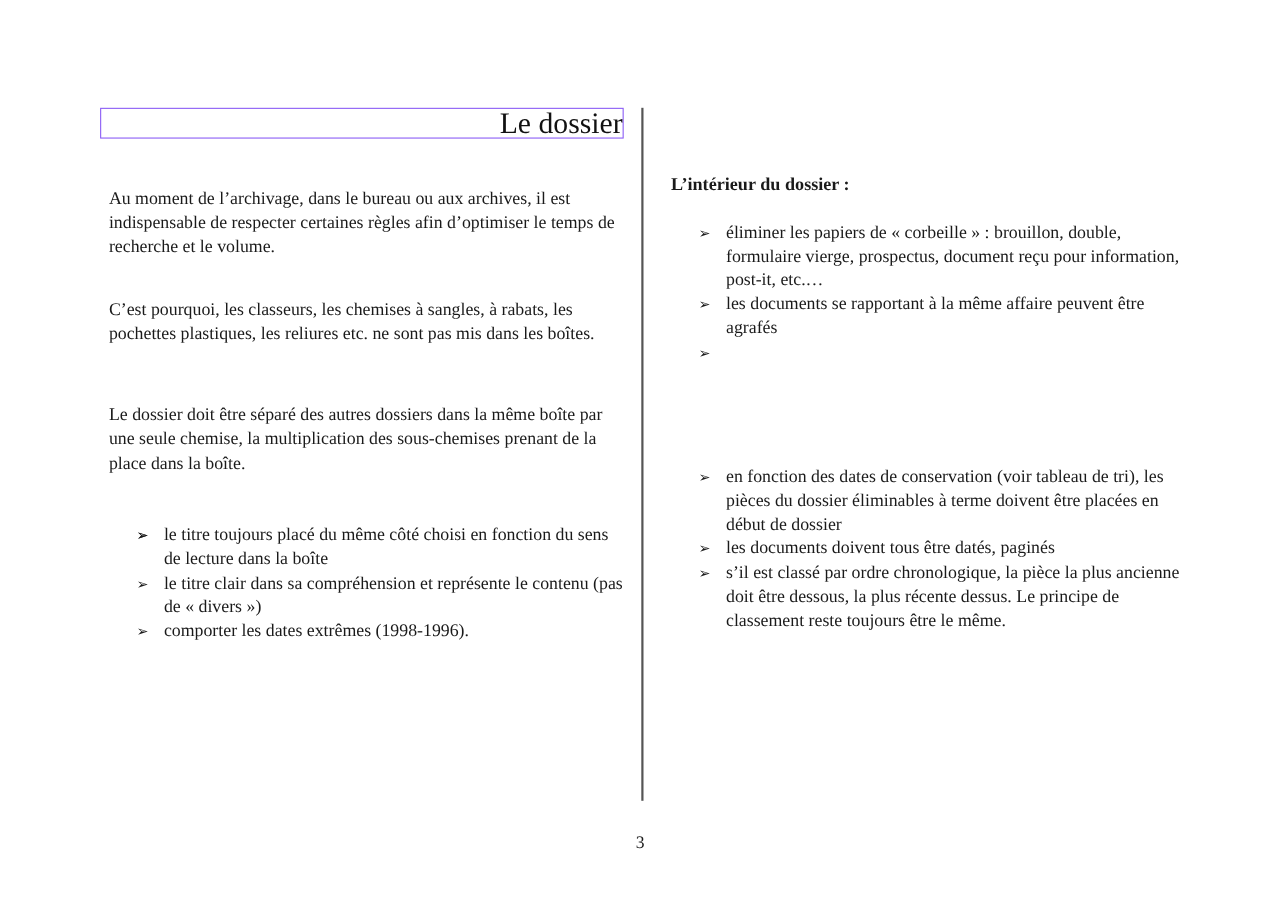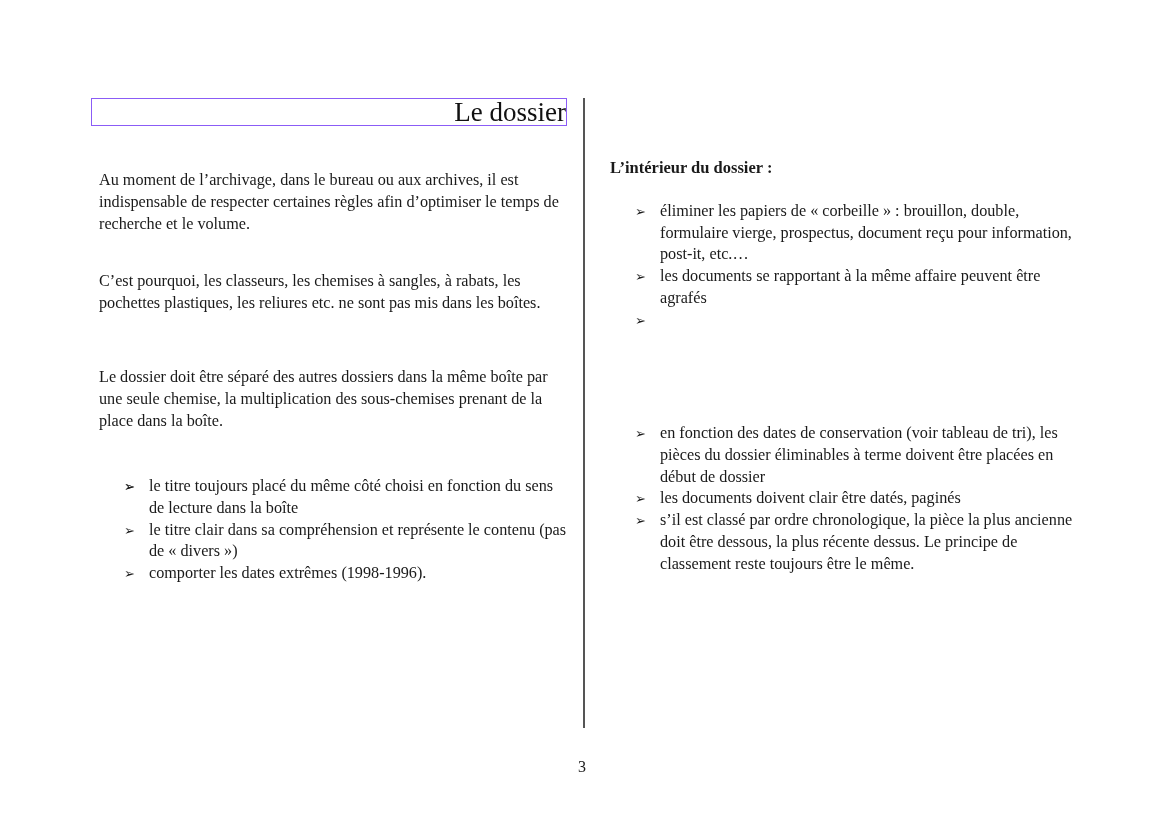--- a/index.html
+++ b/index.html
@@ -48,18 +48,18 @@
   <ul style="margin-top:22px;">
     <li><span class="bullet">➢</span><span>éliminer les papiers de « corbeille » : brouillon, double, formulaire vierge, prospectus, document reçu pour information, post-it, etc.…</span></li>
     <li><span class="bullet">➢</span><span>les documents se rapportant à la même affaire peuvent être agrafés</span></li>
     <li><span class="bullet">➢</span></li>
   </ul>
 </div>
 
 <div class="col right" style="top:401px;">
   <ul style="margin-top:22px;">
     <li><span class="bullet">➢</span><span>en fonction des dates de conservation (voir tableau de tri),  les pièces du dossier éliminables à terme doivent être placées en début de dossier</span></li>
-    <li><span class="bullet">➢</span><span>les documents doivent clair être datés, paginés</span></li>
+    <li><span class="bullet">➢</span><span>les documents doivent tous être datés, paginés</span></li>
     <li><span class="bullet">➢</span><span>s’il est classé par ordre chronologique, la pièce la plus ancienne doit être dessous, la plus récente dessus. Le principe de classement reste toujours être le même.</span></li>
   </ul>
 </div>
 
 <div class="page-num">3</div>
 
 </body></html>

